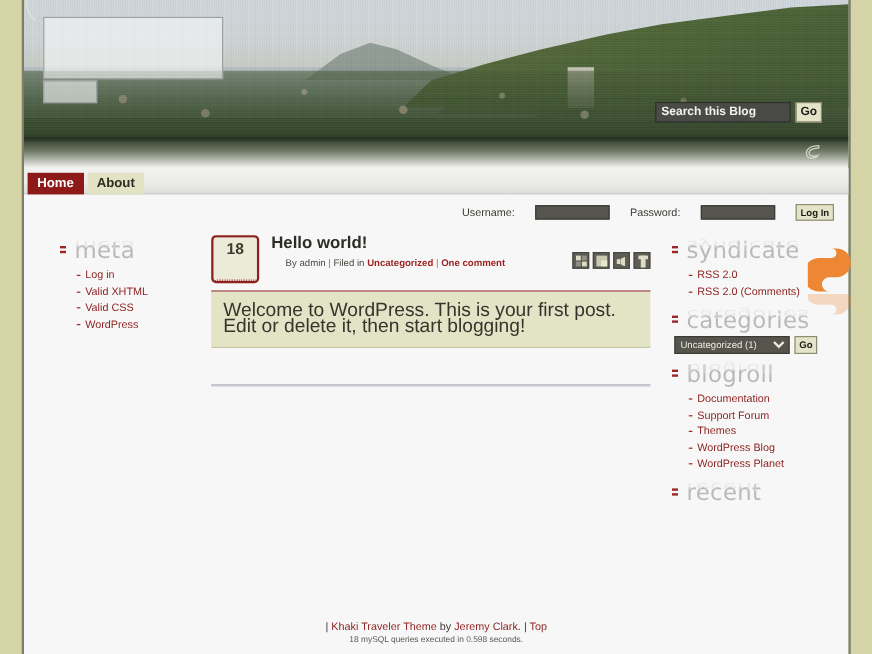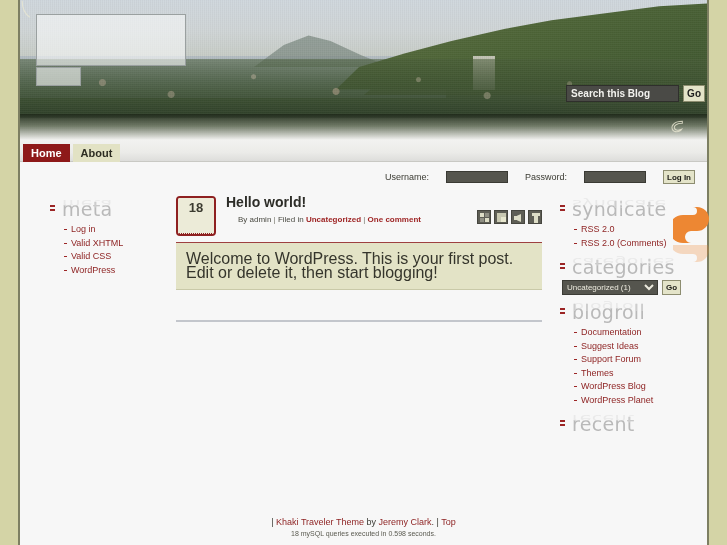--- a/index.html
+++ b/index.html
@@ -95,21 +95,21 @@
   #site-desc-box {
     position:absolute; left: 16px; top: 67px;
     width: 45px; height: 19px;
     background: rgba(245,247,247,.62);
     border: 1px solid #9aa0a0;
   }
   #site-title-box span, #site-desc-box span { display:block; font-size:0; }
 
   
   #searchform {
-    position:absolute; right: 2px; top: 85px;
+    position:absolute; right: 22px; top: 85px;
     display:flex; align-items:center; gap:4px;
   }
   #search-input {
     width: 113px; height: 17px;
     background:#4a4a46; border:1px solid #2f2f2c;
     color:#f2f2ee; font-size:10px; font-weight:bold;
     padding:0 4px; font-family:"Liberation Sans", sans-serif;
     line-height:15px;
   }
   #search-input::placeholder { color:#f2f2ee; opacity:1; }
@@ -424,21 +424,20 @@
           </div>
         </div>
 
         <div class="widget">
           <h2>
             <span>blogroll</span>
             <span class="ghost">blogroll</span>
           </h2>
           <ul>
             <li><a href="#">Documentation</a></li>
-            <li><a href="#">Suggest Ideas</a></li>
             <li><a href="#">Support Forum</a></li>
             <li><a href="#">Themes</a></li>
             <li><a href="#">WordPress Blog</a></li>
             <li><a href="#">WordPress Planet</a></li>
           </ul>
         </div>
 
         <div class="widget">
           <h2>
             <span>recent</span>

